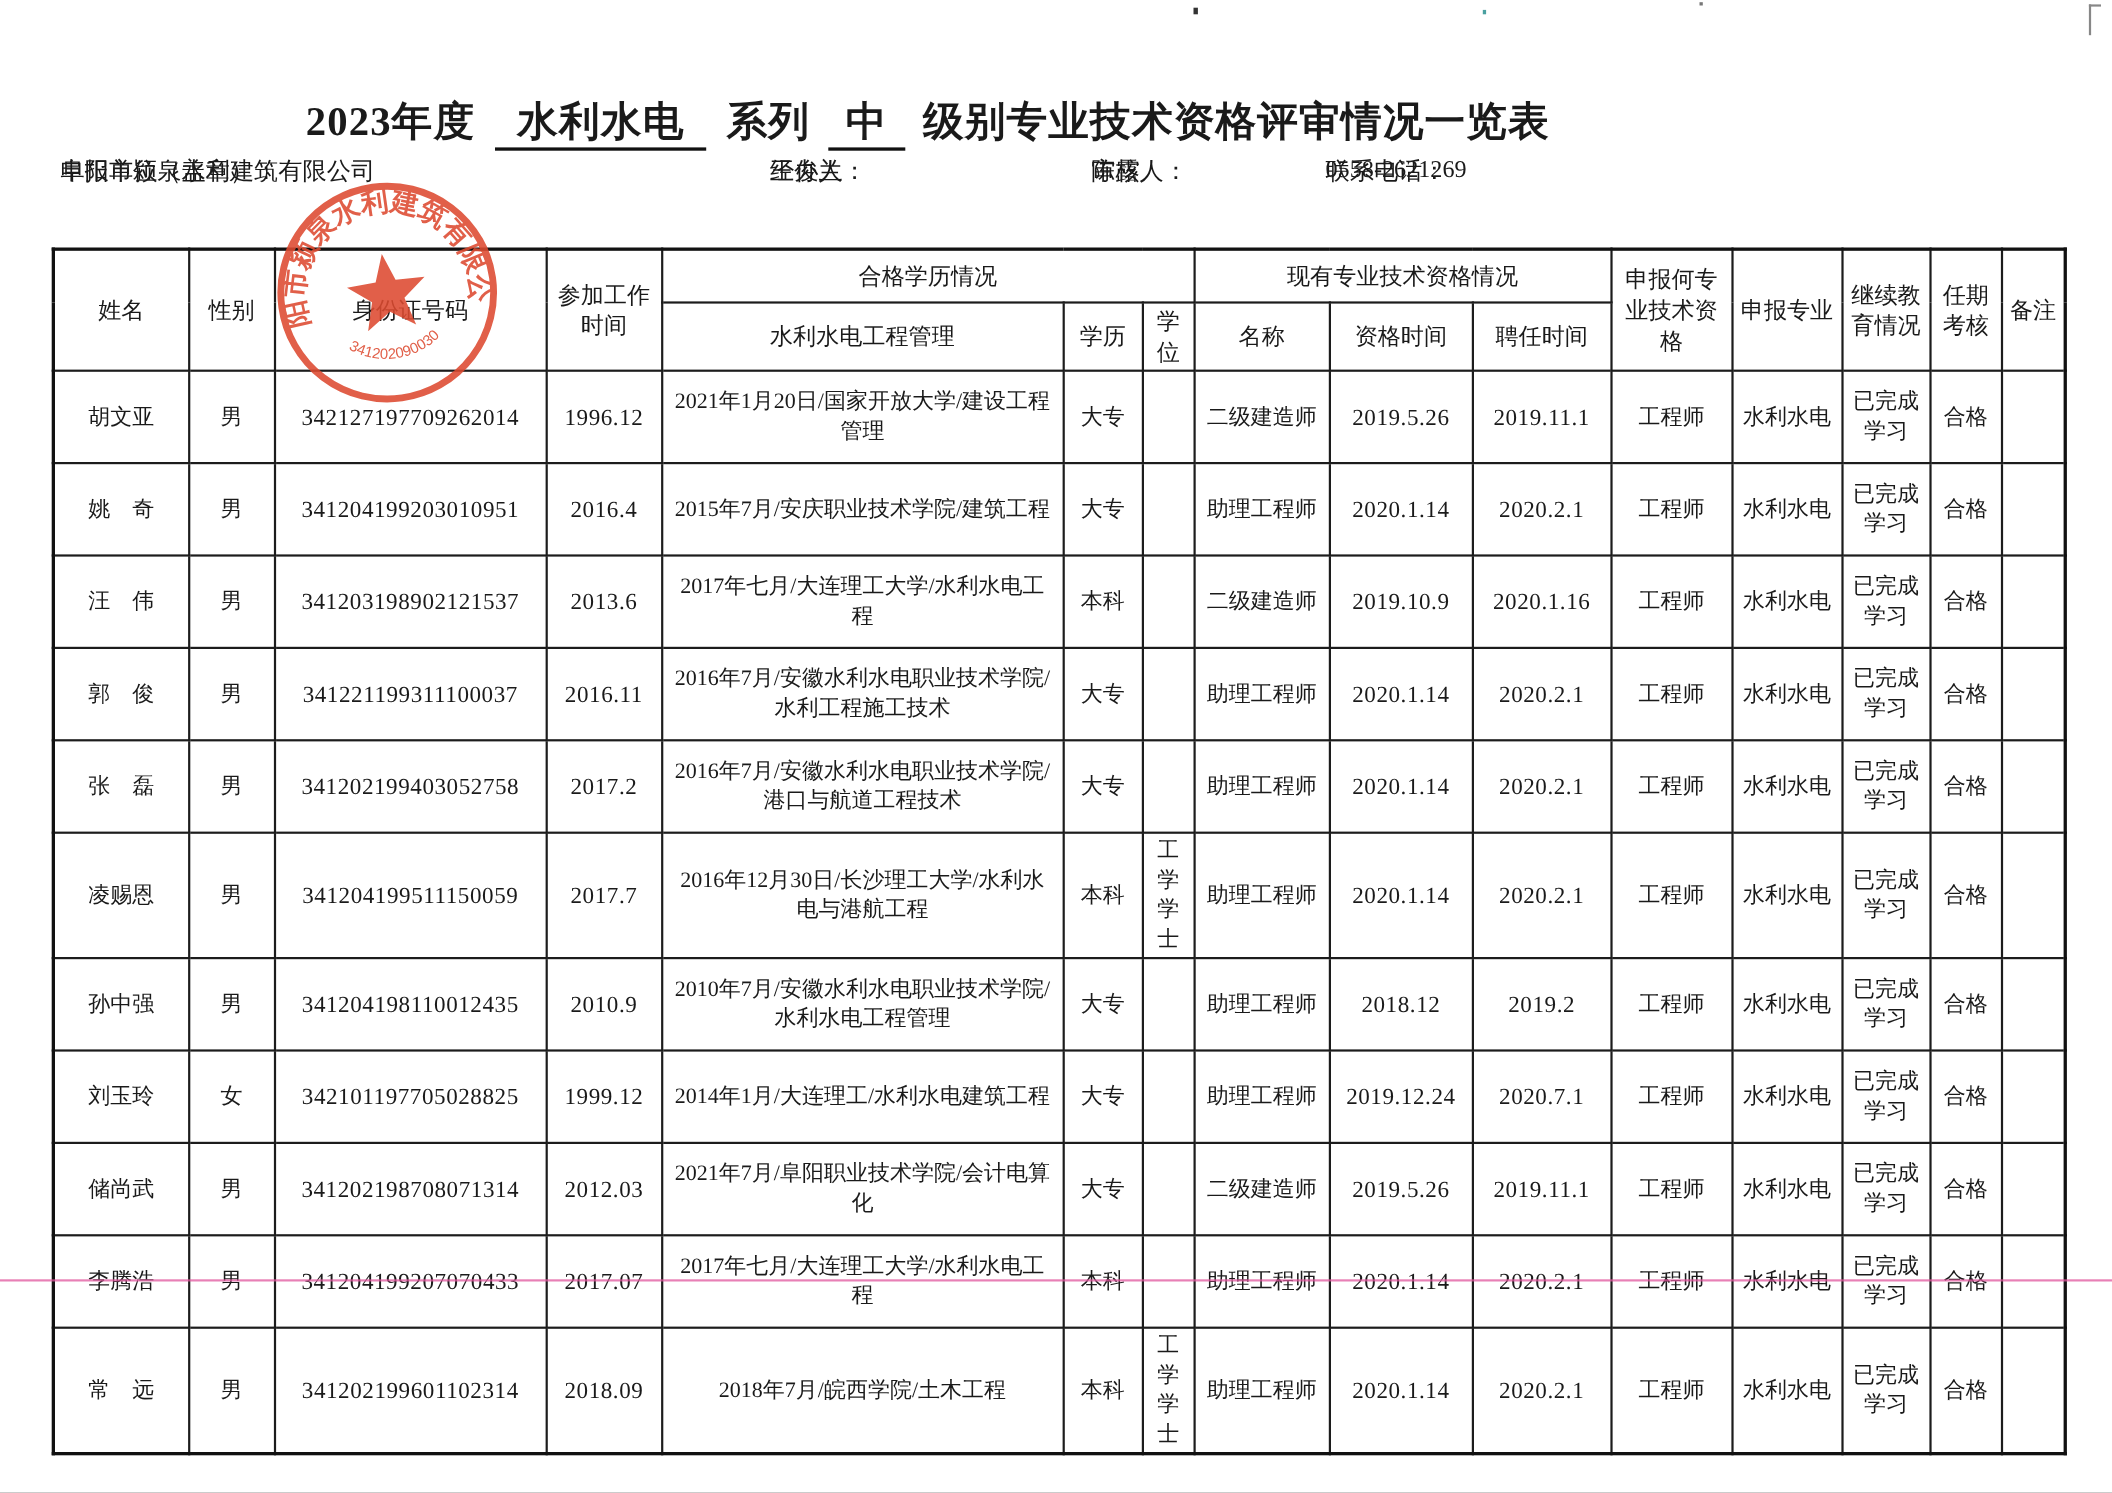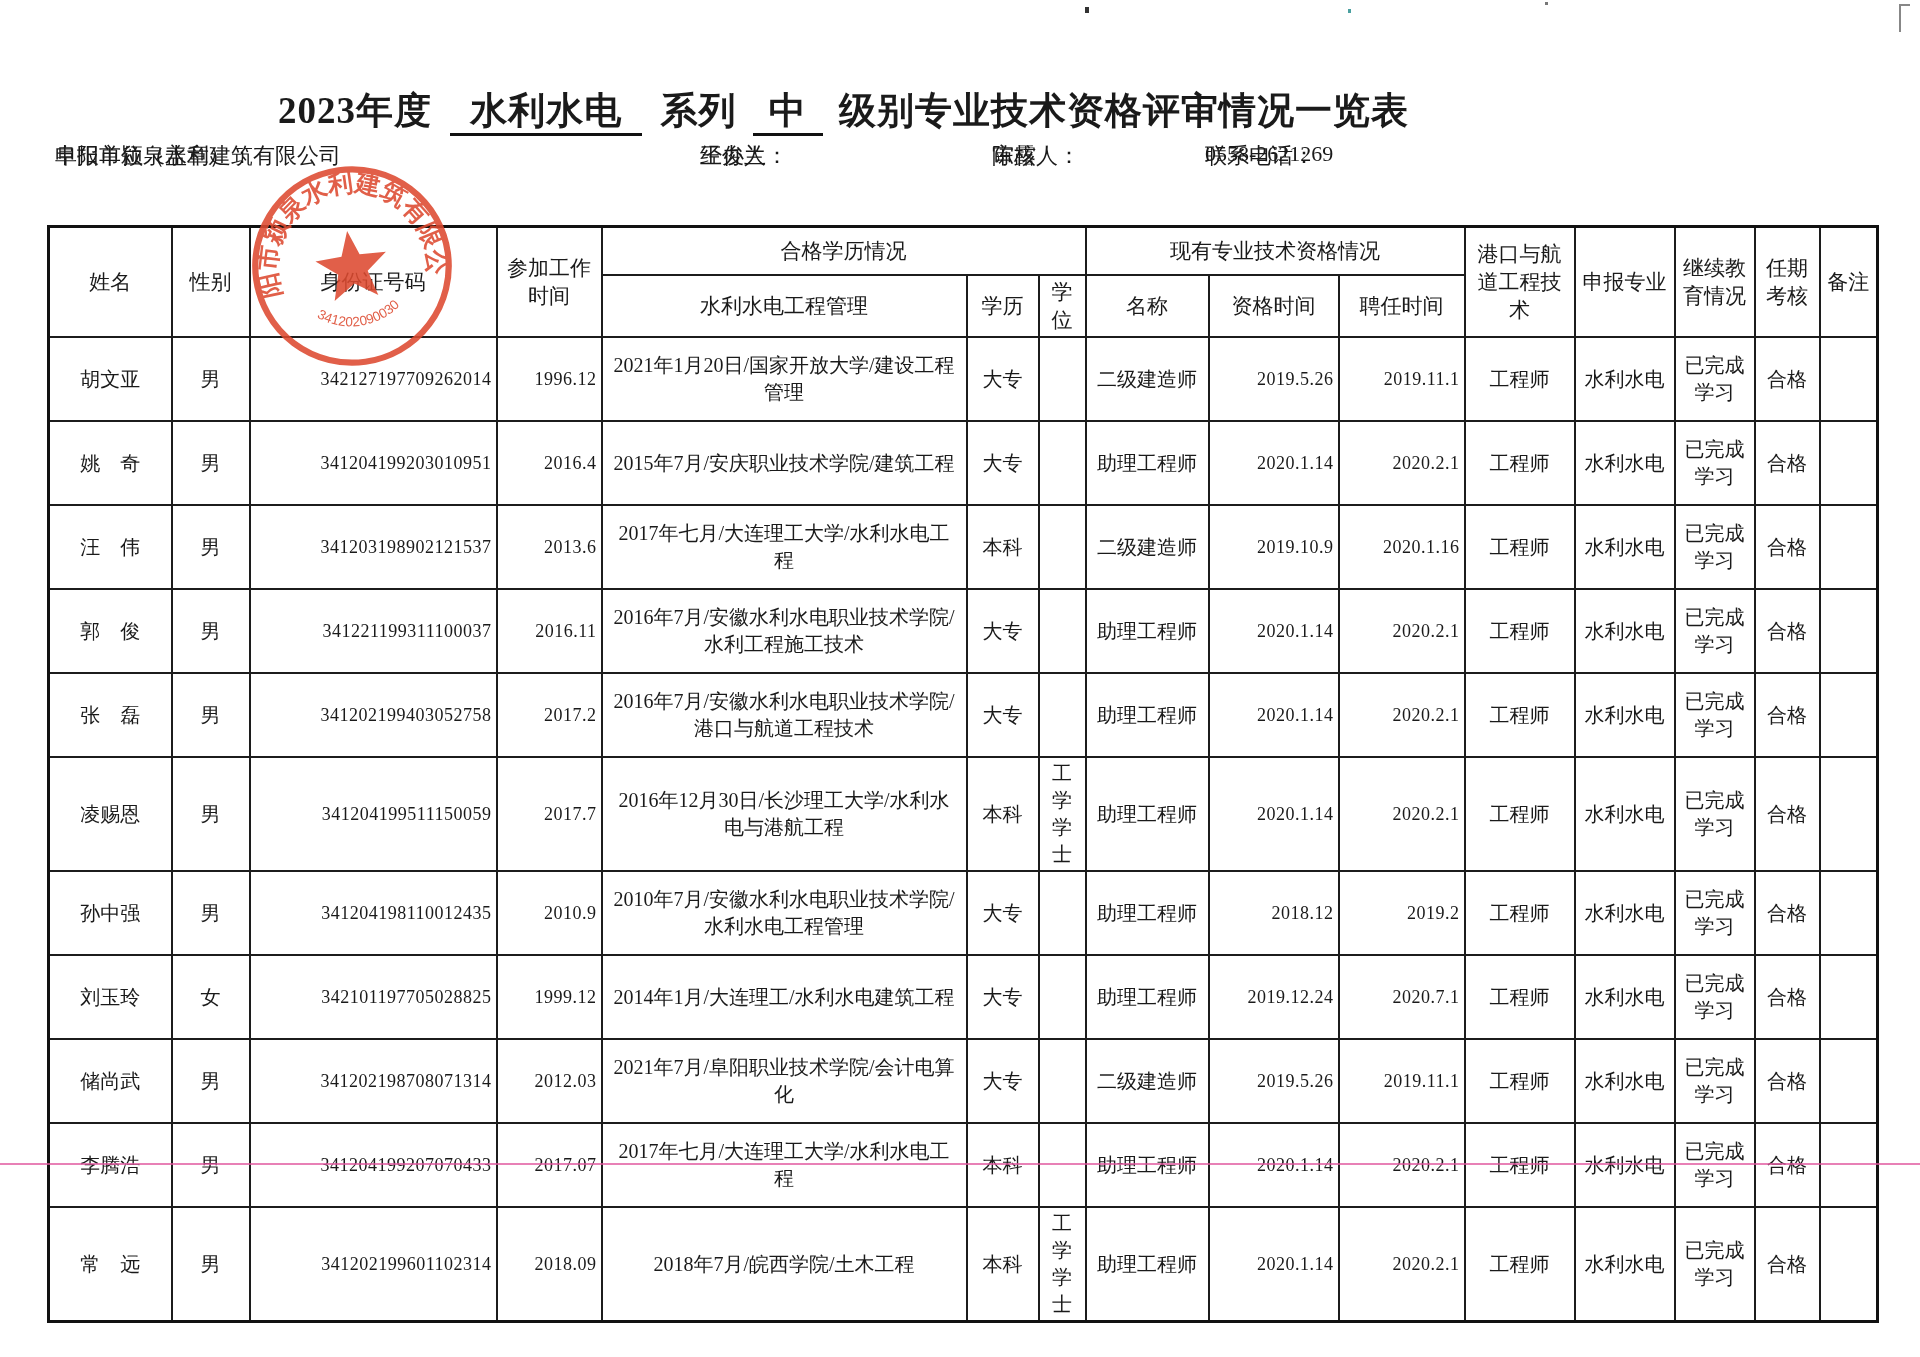--- a/index.html
+++ b/index.html
@@ -27,21 +27,21 @@
     position:absolute;left:47px;top:225px;width:1829px;
     border-collapse:collapse;table-layout:fixed;
     font-size:20px;line-height:1.35;
   }
   table.main th,table.main td{
     border:2px solid #1c1c1c;text-align:center;vertical-align:middle;
     padding:2px 4px;font-weight:normal;overflow:hidden;
   }
   table.main{border:3px solid #111;}
   table.main th{font-size:21px;}
-  table.main td.num{font-size:18px;letter-spacing:0.5px;text-align:right;}
+  table.main td.num{font-size:21px;letter-spacing:0.5px;}
   table.main td.edu{padding:2px 8px;font-family:Liberation Serif, serif;}
   tr.h1{height:48px;} tr.h2{height:56px;}
   tbody tr{height:84px;}
   
   .seal{position:absolute;left:248px;top:162px;width:208px;height:208px;
         transform:rotate(-8deg);opacity:0.88;pointer-events:none;}
   
   .pink-line{position:absolute;left:0;top:1163px;width:1920px;height:2px;
              background:#e0569e;opacity:0.75;}
   .speck{position:absolute;background:#333;}
@@ -103,21 +103,21 @@
         <col style="width:58px">
     </colgroup>
     <thead>
       <tr class="h1">
         <th rowspan="2">姓名</th>
         <th rowspan="2">性别</th>
         <th rowspan="2">身份证号码</th>
         <th rowspan="2">参加工作时间</th>
         <th colspan="3">合格学历情况</th>
         <th colspan="3">现有专业技术资格情况</th>
-        <th rowspan="2">港口与航道工程技术</th>
+        <th rowspan="2">申报何专业技术资格</th>
         <th rowspan="2">申报专业</th>
         <th rowspan="2">继续教育情况</th>
         <th rowspan="2">任期考核</th>
         <th rowspan="2">备注</th>
       </tr>
       <tr class="h2">
         <th>水利水电工程管理</th>
         <th>学历</th>
         <th>学位</th>
         <th>名称</th>

